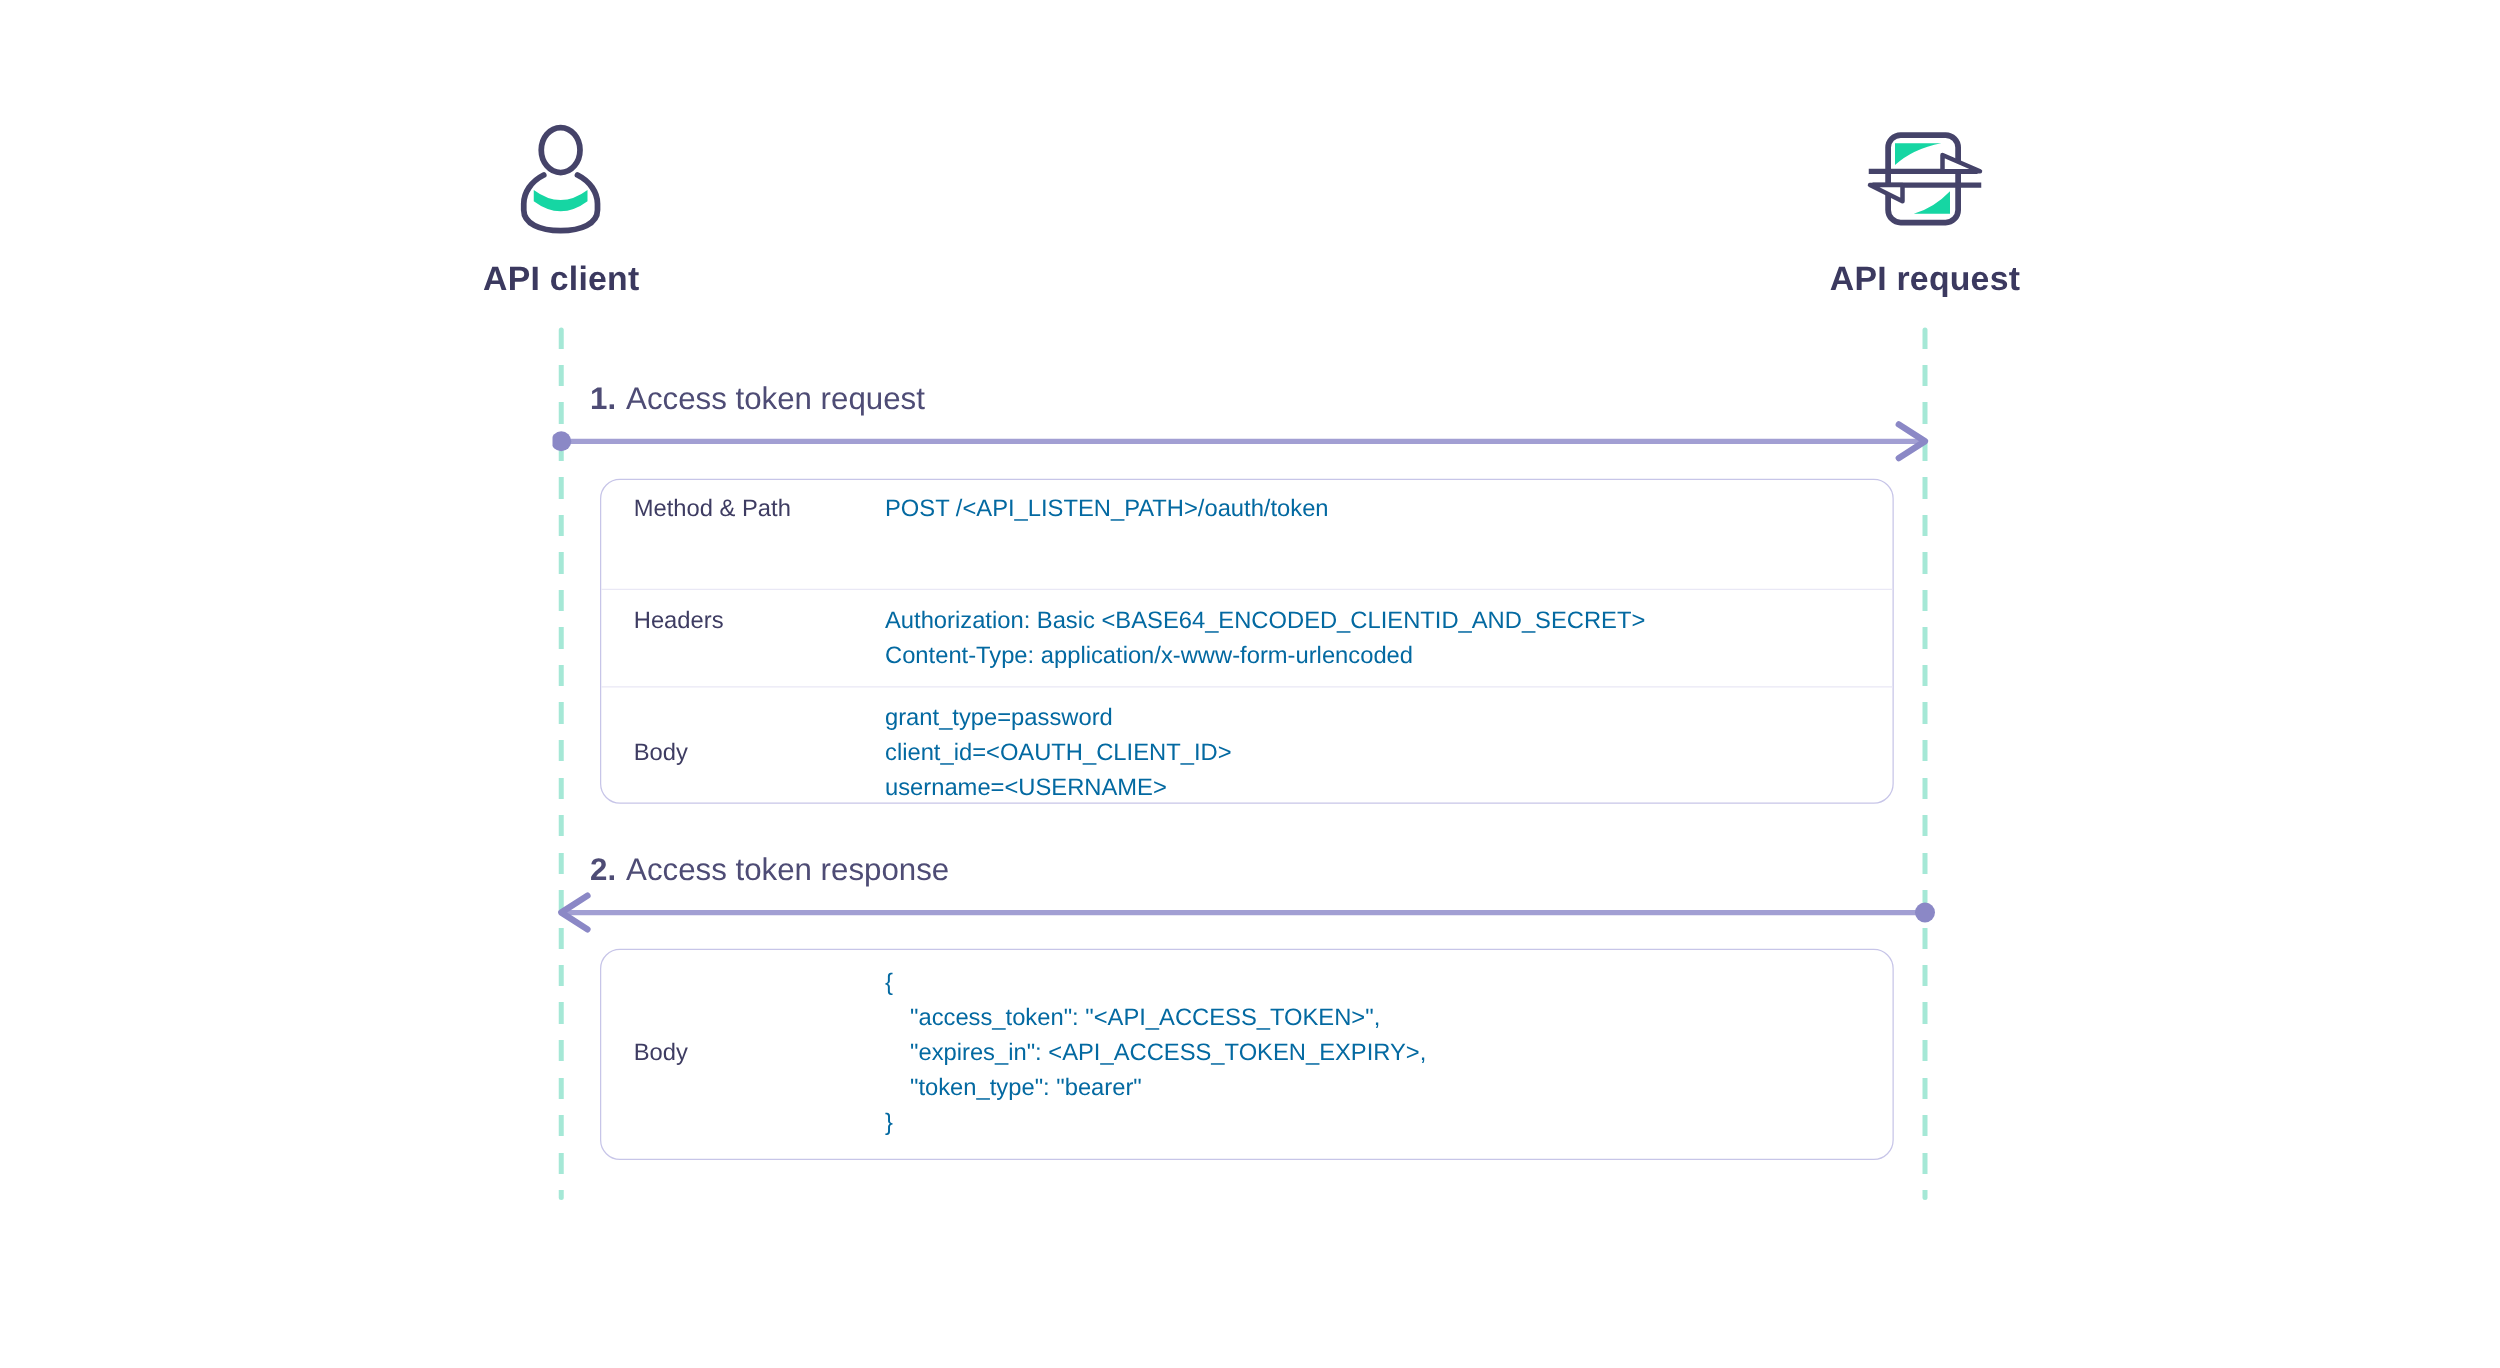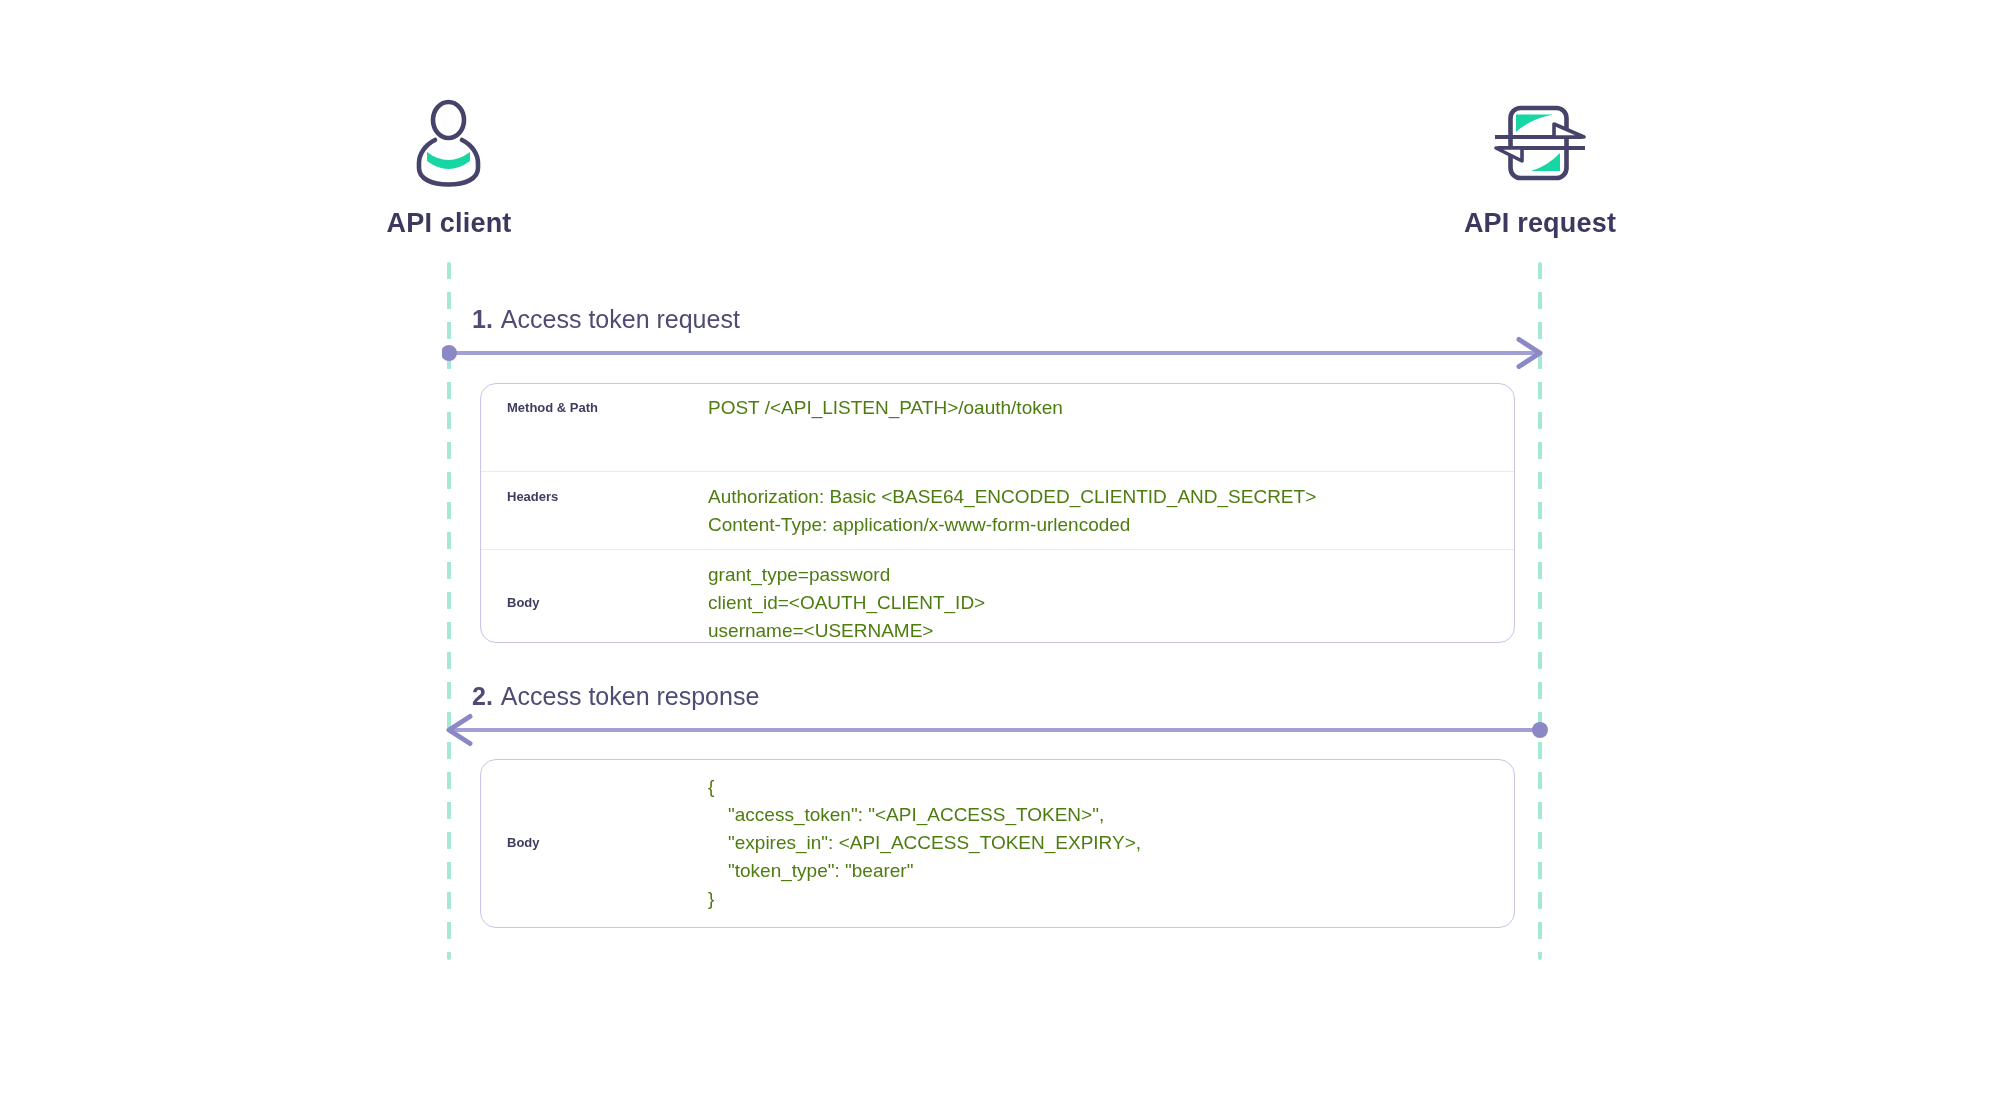--- a/index.html
+++ b/index.html
@@ -30,22 +30,22 @@
   .msg-arrow.m2{top:710px;}
 
   
   .dtable{position:absolute;left:480px;width:1035px;background:#ffffff;
     border:1.5px solid #c7c5e8;border-radius:16px;box-sizing:border-box;}
   .dtable.t1{top:383px;height:260px;}
   .dtable.t2{top:759px;height:169px;}
   .t-row{display:flex;box-sizing:border-box;}
   .t-row + .t-row{border-top:1px solid #e9e8f5;}
   .t-label{width:227px;flex:0 0 227px;box-sizing:border-box;padding-left:26px;
-    font-size:13px;font-weight:bold;color:#3e3c62;line-height:28px;}
-  .t-value{flex:1;font-size:19px;color:#4d7c0f;line-height:28px;}
+    font-size:19px;font-weight:normal;color:#3e3c62;line-height:28px;}
+  .t-value{flex:1;font-size:19px;color:#0369a1;line-height:28px;}
   .vline{white-space:pre;}
   .vline.indent{padding-left:20px;}
   
   .t-row.r-center{align-items:center;}
   .t-row.r1{height:47px;}
   .t-row.r2{height:78px;padding:11px 0;margin-top:40px;}
   .t-row.r3{height:135px;padding:11px 0;}
   .t-row.r2 .t-label{padding-top:0;}
   .t-row.r3 .t-label{padding-top:28px;}
   .t-row.resp{height:166px;align-items:center;}

